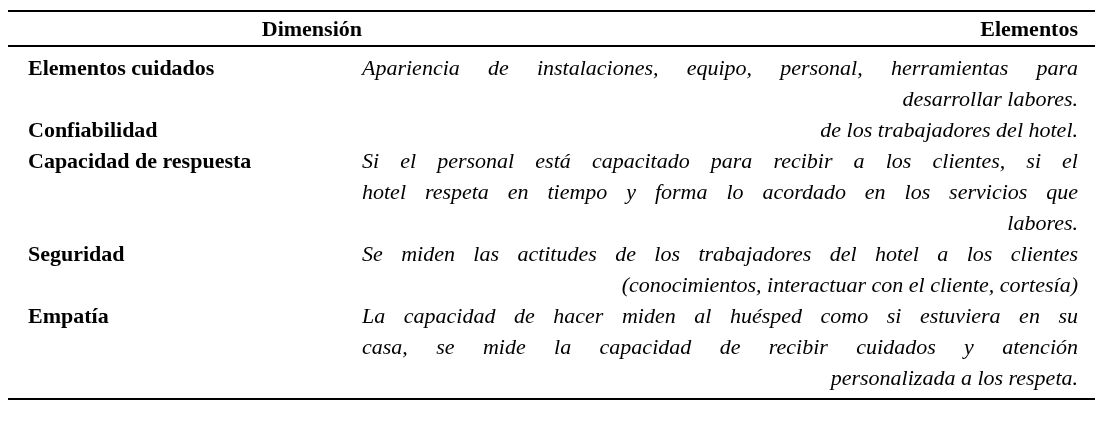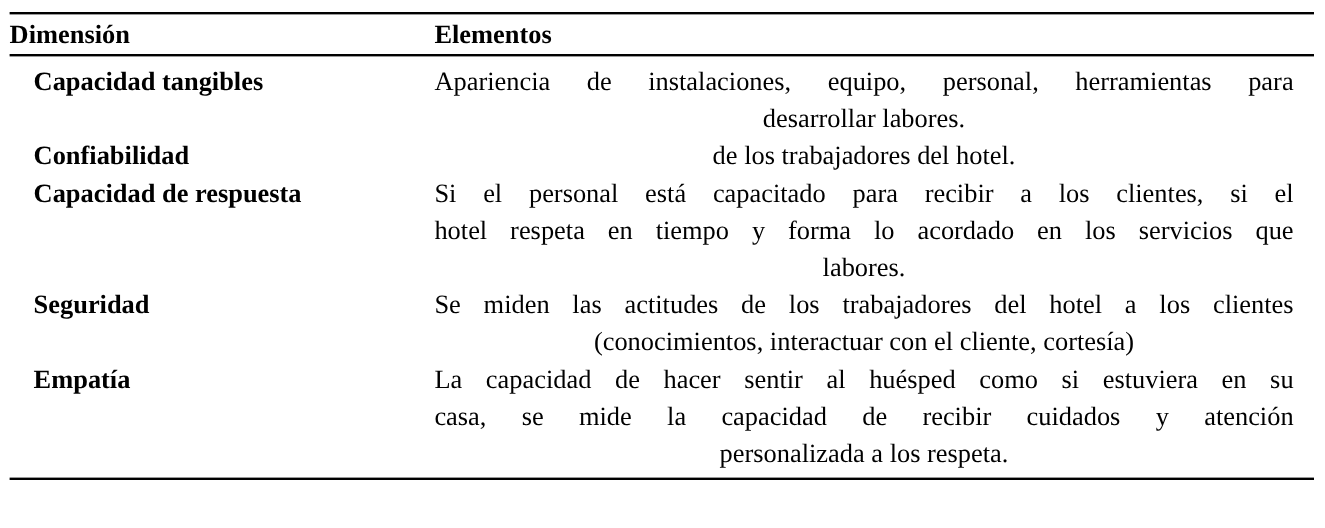--- a/index.html
+++ b/index.html
@@ -27,65 +27,66 @@
   .hrow {
     display: grid;
     grid-template-columns: 354px 1fr;
     border-bottom: 2px solid #000000;
     padding: 1px 0;
   }
   .hcell {
     font-weight: bold;
     font-size: 22px;
     line-height: 31px;
-    text-align: left;
+    text-align: right;
     white-space: nowrap;
   }
   .hcell.q { padding-right: 17px; }
   .tbody { padding: 5px 0; }
   .trow {
     display: grid;
     grid-template-columns: 354px 1fr;
   }
   .dim {
     font-weight: bold;
     font-size: 22px;
     line-height: 31px;
     padding-left: 20px;
     white-space: nowrap;
   }
   .qual {
     font-size: 22px;
     line-height: 31px;
     padding-right: 17px;
+    font-style: italic;
   }
   .line {
     text-align: justify;
     text-align-last: justify;
   }
   .line.last {
-    text-align: center;
+    text-align: right;
     text-align-last: auto;
   }
 </style>
 </head>
 <body>
 
 <div class="page">
   <div class="qtable">
 
     <div class="hrow">
       <div class="hcell">Dimensión</div>
       <div class="hcell q">Elementos</div>
     </div>
 
     <div class="tbody">
 
       <div class="trow">
-        <div class="dim">Capacidad tangibles</div>
+        <div class="dim">Elementos cuidados</div>
         <div class="qual">
           <div class="line">Apariencia de instalaciones, equipo, personal, herramientas para</div>
           <div class="line last">desarrollar labores.</div>
         </div>
       </div>
 
       <div class="trow">
         <div class="dim">Confiabilidad</div>
         <div class="qual">
           <div class="line last">de los trabajadores del hotel.</div>
@@ -105,21 +106,21 @@
         <div class="dim">Seguridad</div>
         <div class="qual">
           <div class="line">Se miden las actitudes de los trabajadores del hotel a los clientes</div>
           <div class="line last">(conocimientos, interactuar con el cliente, cortesía)</div>
         </div>
       </div>
 
       <div class="trow">
         <div class="dim">Empatía</div>
         <div class="qual">
-          <div class="line">La capacidad de hacer sentir al huésped como si estuviera en su</div>
+          <div class="line">La capacidad de hacer miden al huésped como si estuviera en su</div>
           <div class="line">casa, se mide la capacidad de recibir cuidados y atención</div>
           <div class="line last">personalizada a los respeta.</div>
         </div>
       </div>
 
     </div>
   </div>
 </div>
 
 </body></html>

